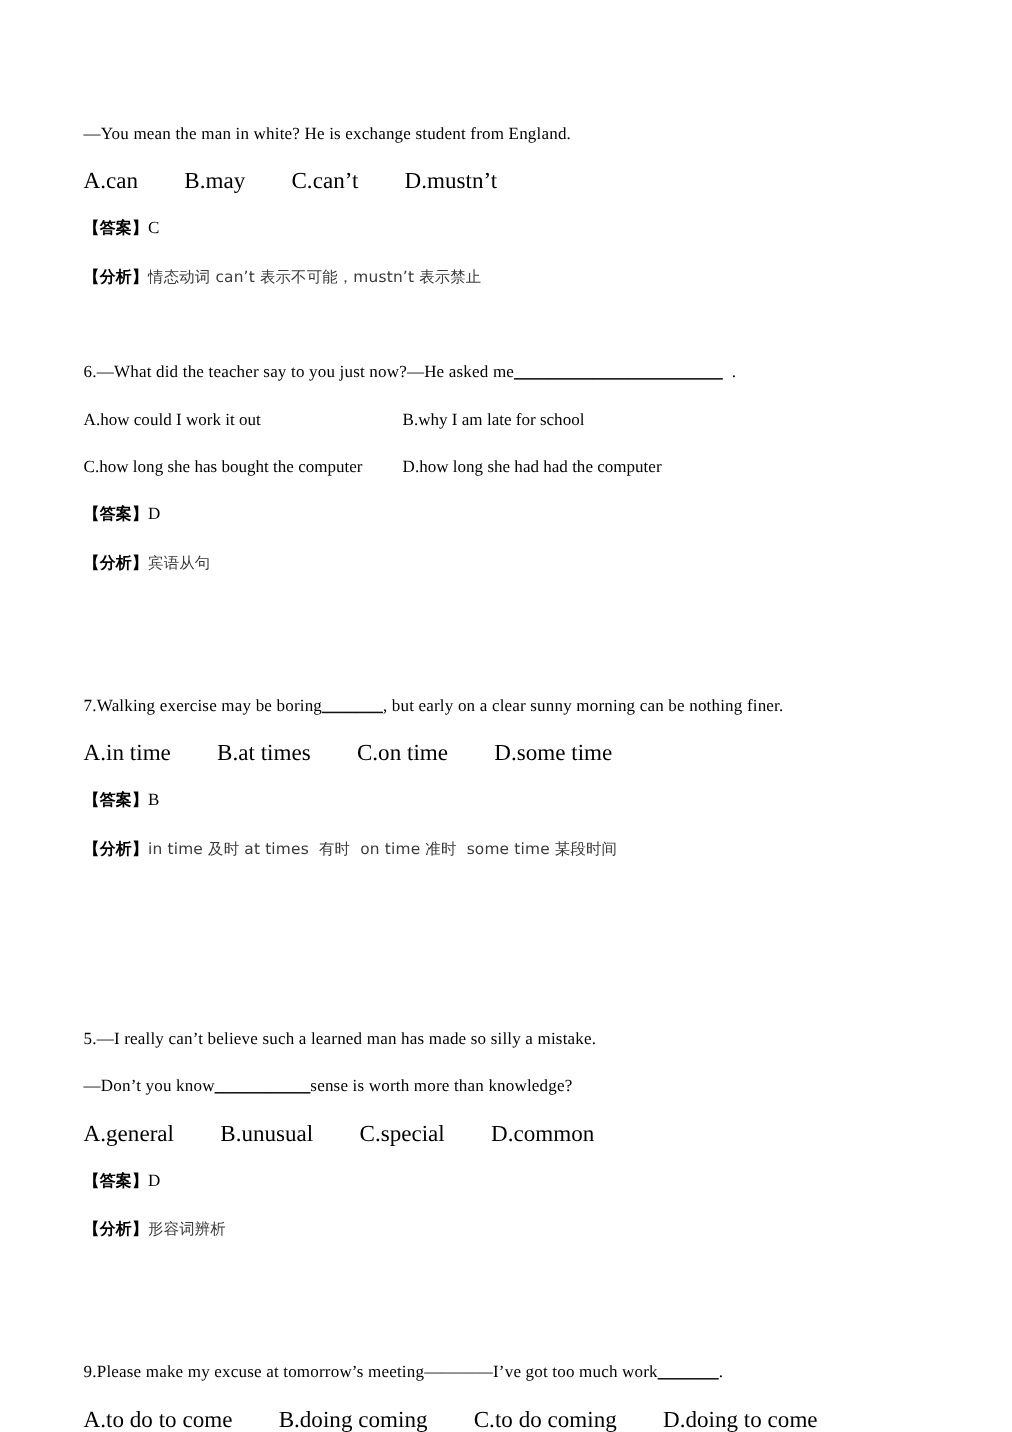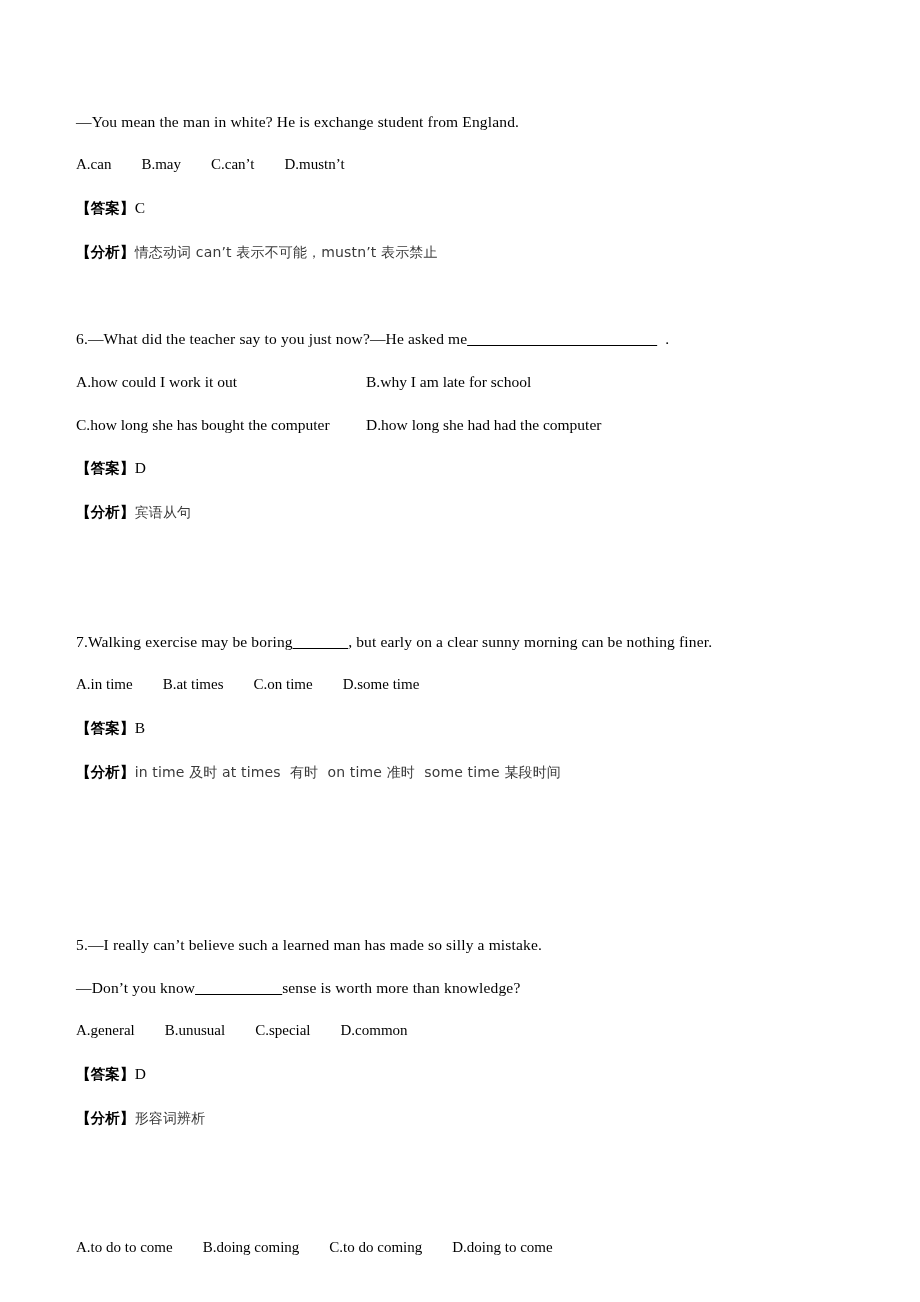--- a/index.html
+++ b/index.html
@@ -29,21 +29,21 @@
     width: 780px;
   }
   .line {
     font-size: 15.5px;
     line-height: 43px;
     white-space: pre;
     letter-spacing: 0.01em;
   }
   .line.stem { }
   .opts-row {
-    font-size: 15px;
+    font-size: 21px;
     line-height: 43px;
     white-space: pre;
   }
   .opts-two {
     font-size: 15.5px;
     line-height: 43px;
     position: relative;
     height: 43px;
     white-space: pre;
   }
@@ -125,17 +125,18 @@
       <div class="line stem">5.—I really can’t believe such a learned man has made so silly a mistake.</div>
       <div class="line stem"><span>—Don’t you know</span><span class="blank">___________</span><span>sense is worth more than knowledge?</span></div>
       <div class="opts-row">A.general　 B.unusual　 C.special　 D.common</div>
       <div class="line"><span class="marker">【答案】</span><span class="ans-val">D</span></div>
       <div class="line"><span class="marker">【分析】</span><span class="cn">形容词辨析</span></div>
     </div>
 
     <div class="gap-md"></div>
 
     <div class="q-block">
+      <div class="line stem"><span>9.Please make my excuse at tomorrow’s meeting————I’ve got too much work</span><span class="blank">_______</span><span>.</span></div>
       <div class="opts-row">A.to do to come　 B.doing coming　 C.to do coming　 D.doing to come</div>
     </div>
 
   </div>
 </div>
 
 </body></html>

